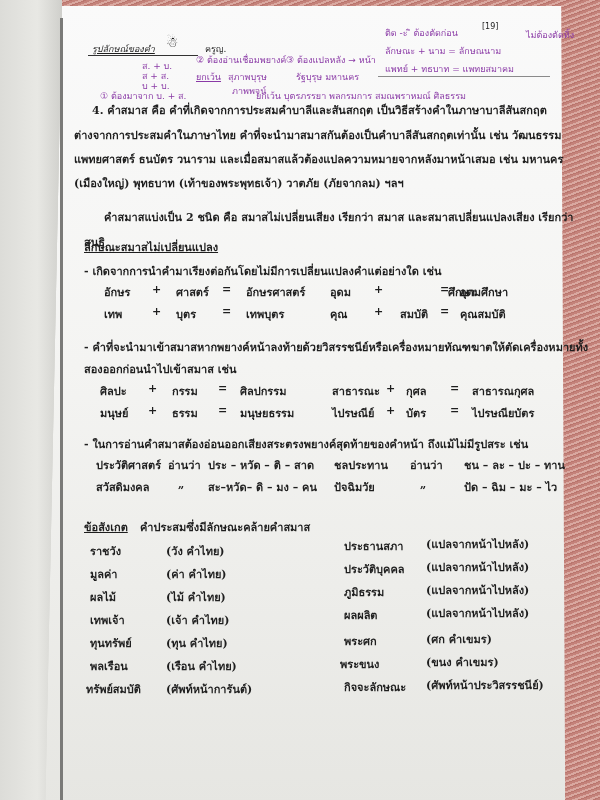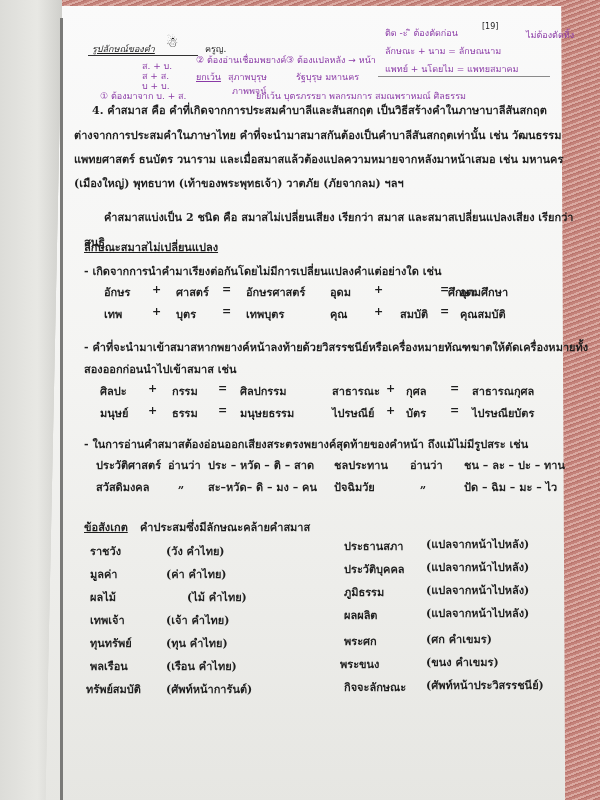--- a/index.html
+++ b/index.html
@@ -46,21 +46,21 @@
   <div class="hw" style="left:228px;top:70px;">สุภาพบุรุษ</div>
   <div class="hw" style="left:232px;top:84px;">ภาพพจน์</div>
 
   <div class="hw" style="left:286px;top:53px;">③ ต้องแปลหลัง → หน้า</div>
   <div class="hw" style="left:296px;top:70px;">รัฐบุรุษ  มหานคร</div>
 
   <div class="hw" style="left:385px;top:26px;">ติด -ะ ิ ต้องตัดก่อน</div>
   <div class="hw" style="left:482px;top:22px;color:#222;font-size:8px;">[19]</div>
   <div class="hw" style="left:526px;top:28px;">ไม่ต้องตัดทิ้ง</div>
   <div class="hw" style="left:385px;top:44px;">ลักษณะ + นาม = ลักษณนาม</div>
-  <div class="hw" style="left:385px;top:62px;">แพทย์ + นโดยไม = แพทยสมาคม</div>
+  <div class="hw" style="left:385px;top:62px;">แพทย์ + ทธบาท = แพทยสมาคม</div>
   <div class="hw-line" style="left:378px;top:76px;width:172px;"></div>
   <div class="hw" style="left:256px;top:89px;">ยกเว้น บุตรภรรยา พลกรมการ สมณพราหมณ์ ศิลธรรม</div>
 
   <div class="t" style="left:92px;top:101px;">4. คำสมาส คือ คำที่เกิดจากการประสมคำบาลีและสันสกฤต เป็นวิธีสร้างคำในภาษาบาลีสันสกฤต</div>
   <div class="t" style="left:74px;top:126px;">ต่างจากการประสมคำในภาษาไทย คำที่จะนำมาสมาสกันต้องเป็นคำบาลีสันสกฤตเท่านั้น เช่น วัฒนธรรม</div>
   <div class="t" style="left:74px;top:150px;">แพทยศาสตร์ ธนบัตร วนาราม และเมื่อสมาสแล้วต้องแปลความหมายจากหลังมาหน้าเสมอ เช่น มหานคร</div>
   <div class="t" style="left:74px;top:174px;">(เมืองใหญ่) พุทธบาท (เท้าของพระพุทธเจ้า) วาตภัย (ภัยจากลม) ฯลฯ</div>
 
   <div class="t" style="left:104px;top:208px;">คำสมาสแบ่งเป็น 2 ชนิด คือ สมาสไม่เปลี่ยนเสียง เรียกว่า สมาส และสมาสเปลี่ยนแปลงเสียง เรียกว่า</div>
   <div class="t" style="left:84px;top:233px;">สนธิ</div>
@@ -141,21 +141,21 @@
 
   <div class="t u" style="left:84px;top:518px;">ข้อสังเกต</div>
   <div class="t" style="left:140px;top:518px;">คำประสมซึ่งมีลักษณะคล้ายคำสมาส</div>
 
   <div>
     <div class="t" style="left:90px;top:542px;">ราชวัง</div>
     <div class="t" style="left:166px;top:542px;">(วัง คำไทย)</div>
     <div class="t" style="left:90px;top:565px;">มูลค่า</div>
     <div class="t" style="left:166px;top:565px;">(ค่า คำไทย)</div>
     <div class="t" style="left:90px;top:588px;">ผลไม้</div>
-    <div class="t" style="left:166px;top:588px;margin-left:21px;">(ไม้ คำไทย)</div>
+    <div class="t" style="left:166px;top:588px;">(ไม้ คำไทย)</div>
     <div class="t" style="left:90px;top:611px;">เทพเจ้า</div>
     <div class="t" style="left:166px;top:611px;">(เจ้า คำไทย)</div>
     <div class="t" style="left:90px;top:634px;">ทุนทรัพย์</div>
     <div class="t" style="left:166px;top:634px;">(ทุน คำไทย)</div>
     <div class="t" style="left:90px;top:657px;">พลเรือน</div>
     <div class="t" style="left:166px;top:657px;">(เรือน คำไทย)</div>
     <div class="t" style="left:86px;top:680px;">ทรัพย์สมบัติ</div>
     <div class="t" style="left:166px;top:680px;">(ศัพท์หน้าการันต์)</div>
   </div>
 

